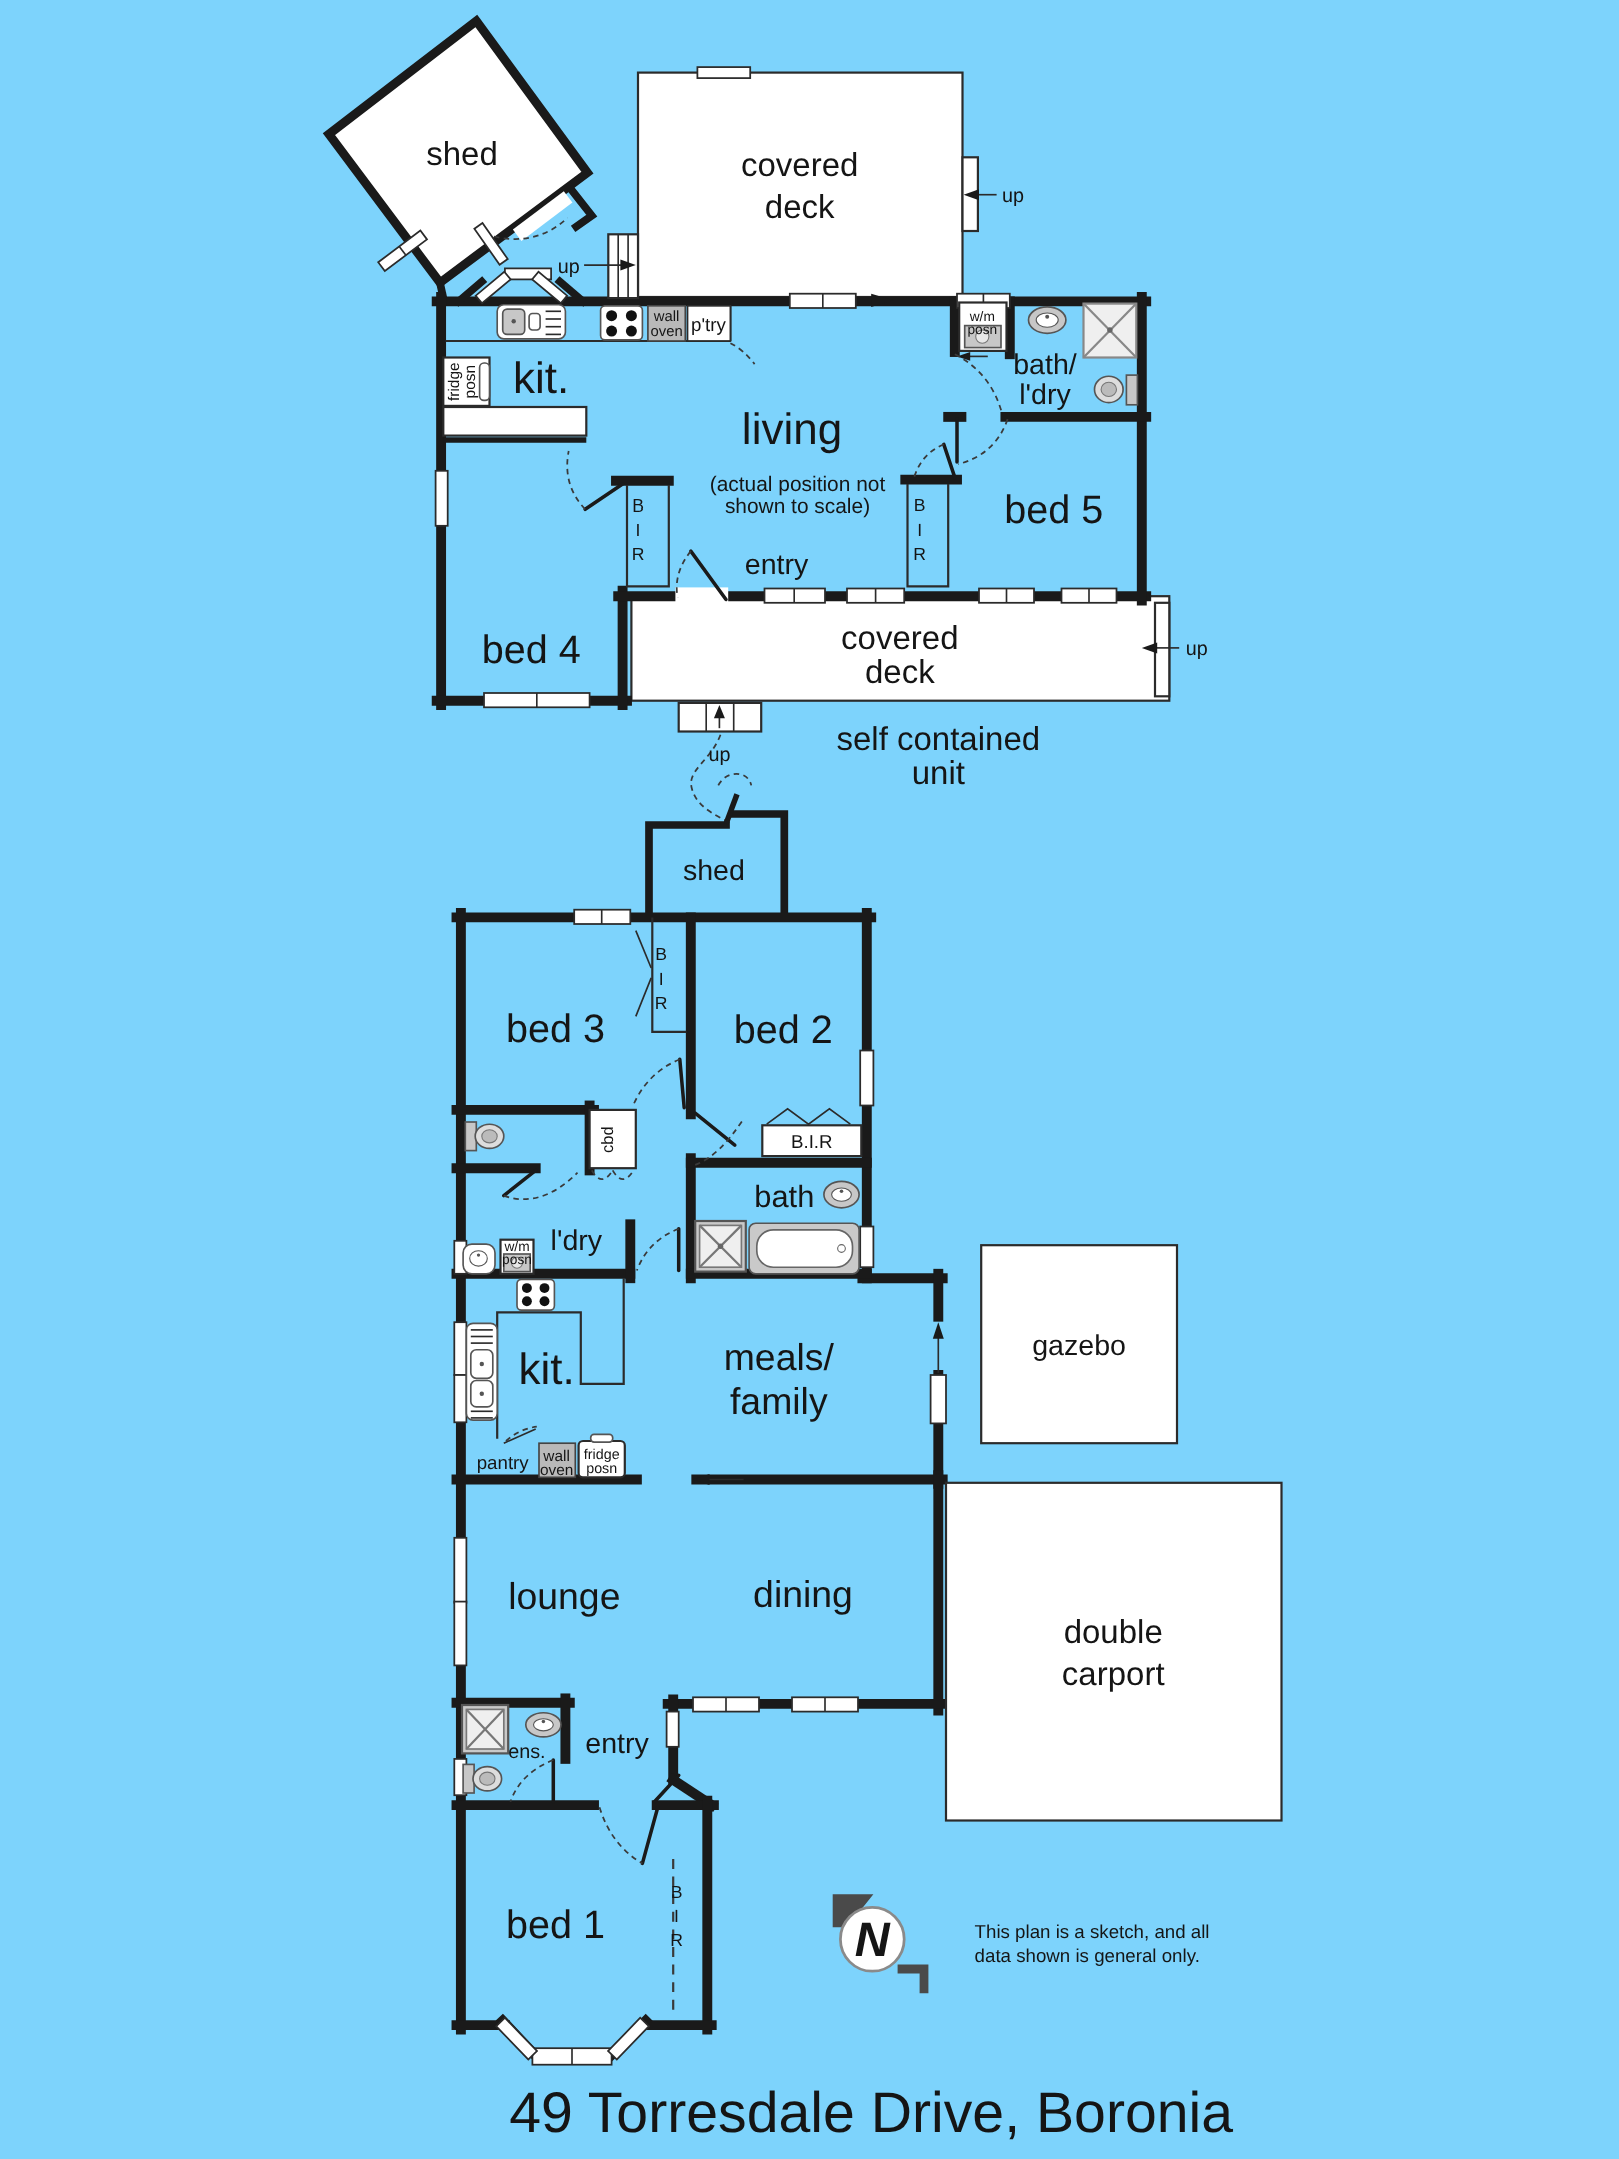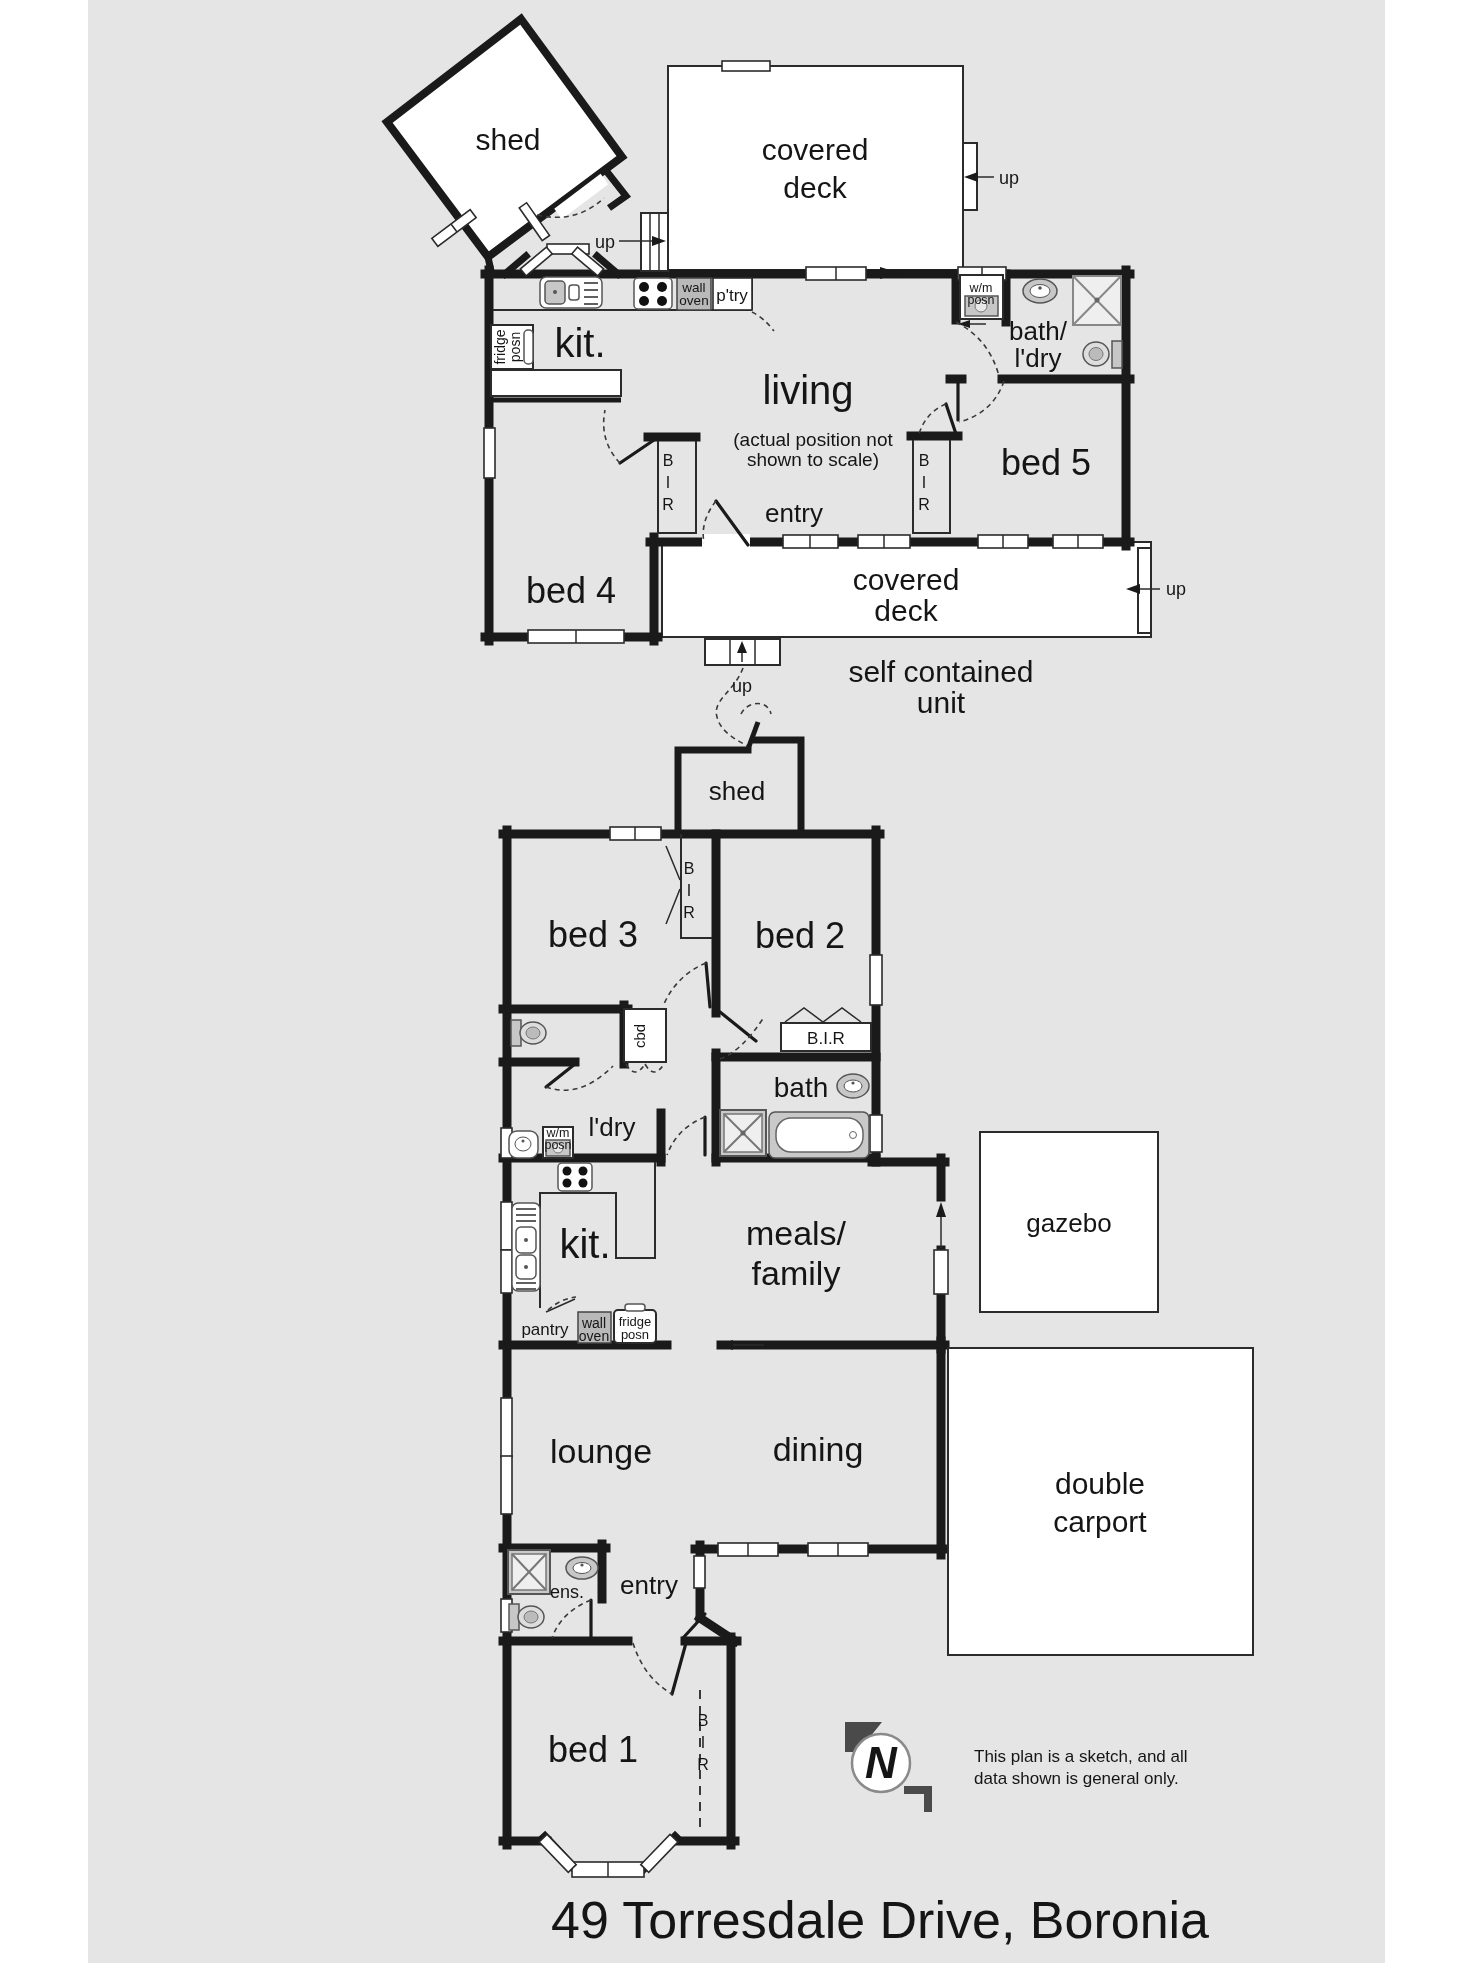--- a/index.html
+++ b/index.html
@@ -1,16 +1,16 @@
 <!DOCTYPE html>
 <html><head>
 <meta charset="utf-8">
 <style>
   html,body{margin:0;padding:0;background:#fff;}
-  #plan{width:1297px;height:1963px;position:relative;margin:0 auto;background:#e5e5e5;
+  #plan{width:1472px;height:1963px;position:relative;margin:0 auto;background:#7dd3fc;
         font-family:"Liberation Sans", sans-serif;}
   svg text{fill:#151515;font-family:"Liberation Sans", sans-serif;}
   .wall{stroke:#1a1a1a;stroke-width:9;fill:none;stroke-linecap:square;}
   .wall7{stroke:#1a1a1a;stroke-width:7;fill:none;stroke-linecap:square;}
   .thin{stroke:#2b2b2b;stroke-width:2;fill:#fff;}
   .thinl{stroke:#2b2b2b;stroke-width:2;fill:none;}
   .thin15{stroke:#2b2b2b;stroke-width:1.5;fill:none;}
   .win{stroke:#2b2b2b;stroke-width:1.6;fill:#fff;}
   .dash{stroke:#3a3a3a;stroke-width:1.6;fill:none;stroke-dasharray:5 4;}
   .leaf{stroke:#1a1a1a;stroke-width:3.2;fill:none;stroke-linecap:round;}

